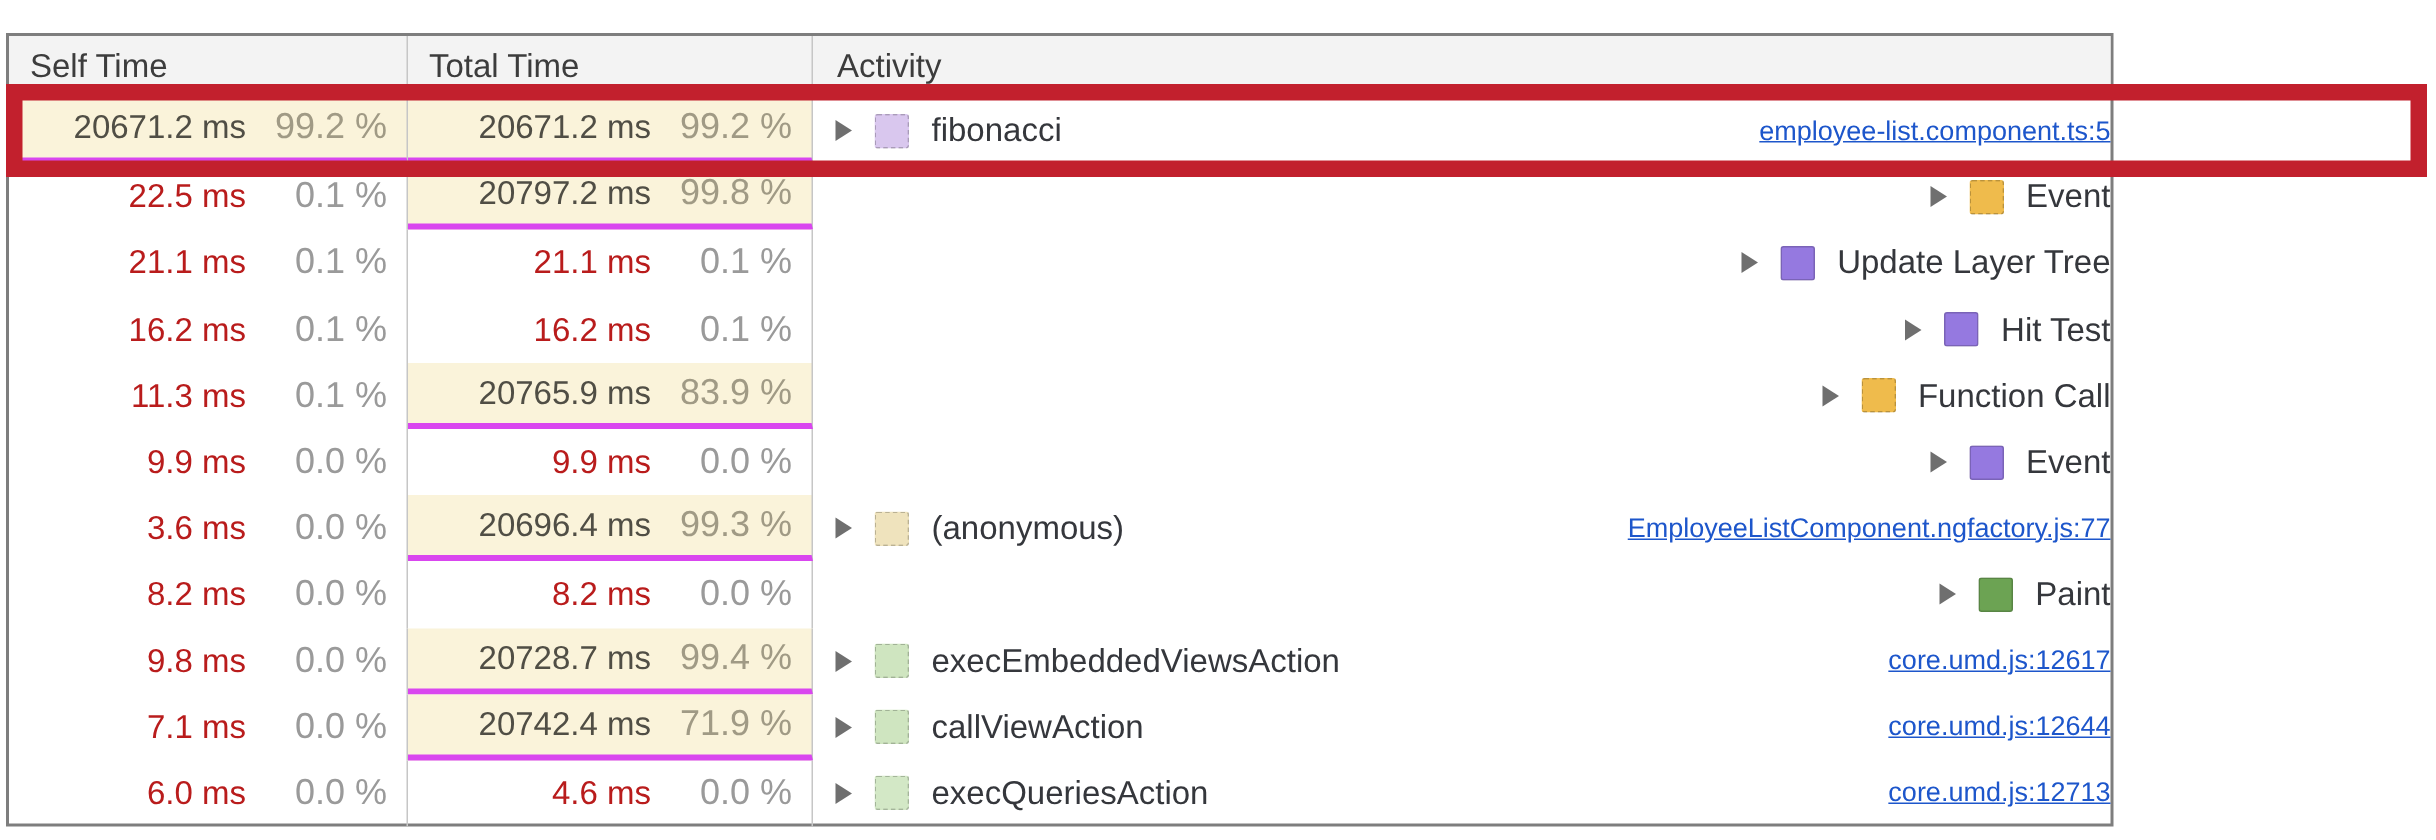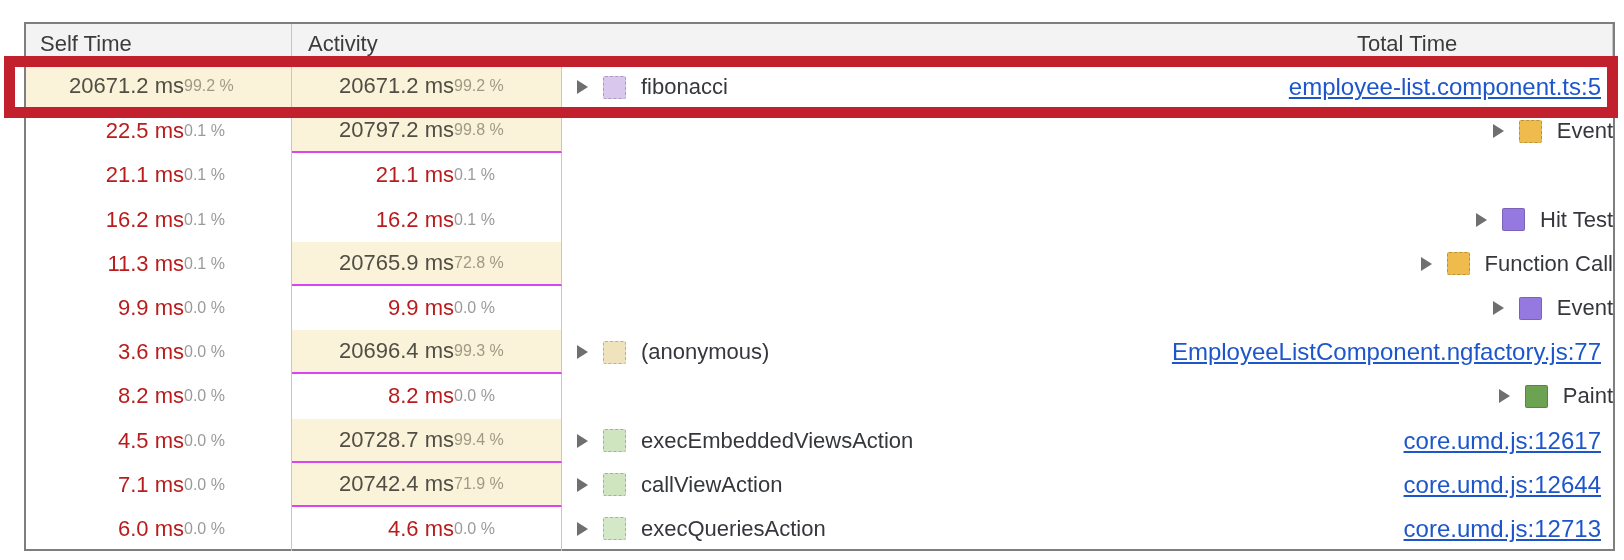--- a/index.html
+++ b/index.html
@@ -2,82 +2,82 @@
 <html><head>
 <meta charset="utf-8">
 <style>
   html,body{margin:0;padding:0;background:#fff;}
   body{
     width:1624px;height:560px;position:relative;overflow:hidden;
     font-family:"Liberation Sans","DejaVu Sans",sans-serif;
     -webkit-font-smoothing:antialiased;
   }
   .table{
-    position:absolute;left:24px;top:22px;width:1591px;height:529px;
+    position:absolute;left:4px;top:22px;width:1405px;height:529px;
     border:2px solid #7e7e7e;box-sizing:border-box;background:#fff;
   }
   .header-row{
     display:flex;height:41px;background:#f3f3f3;
     border-bottom:1px solid #ccc;box-sizing:border-box;
   }
   .header-cell{
     display:flex;align-items:center;font-size:22px;color:#3c3c3c;
     box-sizing:border-box;padding-left:14px;
   }
   .col-self{width:266px;border-right:1px solid #c6c6c6;}
   .col-total{width:270px;border-right:1px solid #c6c6c6;}
   .col-activity{flex:1;}
   .row{display:flex;height:44.2px;box-sizing:border-box;}
   .cell{display:flex;align-items:center;box-sizing:border-box;height:100%;justify-content:flex-end;}
   .num-cell{justify-content:flex-end;}
-  .num-cell.hl{background:#faf3da;border-bottom:2px solid #d946ef;}
+  .num-cell.hl{background:#faf3da;border-bottom:4px solid #d946ef;}
   .time{font-size:22px;color:#b91c1c;white-space:pre;}
   .hl .time{color:#504e45;}
   .pct{
-    font-size:16px;color:#9a9a9a;display:inline-block;width:94px;
-    text-align:left;padding-right:13px;white-space:pre;
+    font-size:24px;color:#9a9a9a;display:inline-block;width:94px;
+    text-align:right;padding-right:13px;white-space:pre;
   }
   .hl .pct{color:#a09a85;}
   .activity-cell{padding-left:15px;}
   .tri{
     width:0;height:0;border-top:7px solid transparent;border-bottom:7px solid transparent;
     border-left:11px solid #6f6f6f;margin-right:15px;flex:0 0 auto;cursor:pointer;
   }
   .swatch{
     width:23px;height:23px;border-radius:2px;box-sizing:border-box;
     border:1px solid rgba(0,0,0,0.18);margin-right:15px;flex:0 0 auto;
   }
   .swatch.dotted{
     background-image:radial-gradient(circle,rgba(255,255,255,0.85) 1.3px,rgba(255,255,255,0) 1.5px);
     background-size:6px 6px;background-position:1px 1px;
     border:1px dashed rgba(0,0,0,0.22);
   }
   .act-label{font-size:22px;color:#35373c;white-space:pre;}
   .src-link{
-    margin-left:auto;padding-right:12px;font-size:24px;color:#1d56cb;
+    margin-left:auto;font-size:18px;color:#1d56cb;
     text-decoration:underline;cursor:pointer;white-space:pre;
   }
   .annotation{
     position:absolute;left:4px;top:56px;width:1614px;height:62px;
     border:11px solid #c2202d;box-sizing:border-box;pointer-events:none;z-index:10;
   }
 </style>
 </head>
 <body>
 
 <div class="table">
   <div class="header-row">
     <div class="header-cell col-self">
       <span>Self Time</span>
     </div>
+    <div class="header-cell col-total">
+      <span>Total Time</span>
+    </div>
     <div class="header-cell col-activity" style="padding-left:16px;">
       <span>Activity</span>
-    </div>
-    <div class="header-cell col-total">
-      <span>Total Time</span>
     </div>
   </div>
   <div id="rows">
       <div class="row">
         <div class="cell num-cell col-self hl">
           <span class="time">20671.2 ms</span>
           <span class="pct">99.2 %</span>
         </div>
         <div class="cell num-cell col-total hl">
           <span class="time">20671.2 ms</span>
@@ -107,20 +107,25 @@
       </div>
       <div class="row">
         <div class="cell num-cell col-self">
           <span class="time">21.1 ms</span>
           <span class="pct">0.1 %</span>
         </div>
         <div class="cell num-cell col-total">
           <span class="time">21.1 ms</span>
           <span class="pct">0.1 %</span>
         </div>
+        <div class="cell col-activity activity-cell">
+          <span class="tri"></span>
+          <span class="swatch" style="background: rgb(149, 121, 224);"></span>
+          <span class="act-label">Update Layer Tree</span>
+        </div>
       </div>
       <div class="row">
         <div class="cell num-cell col-self">
           <span class="time">16.2 ms</span>
           <span class="pct">0.1 %</span>
         </div>
         <div class="cell num-cell col-total">
           <span class="time">16.2 ms</span>
           <span class="pct">0.1 %</span>
         </div>
@@ -130,21 +135,21 @@
           <span class="act-label">Hit Test</span>
         </div>
       </div>
       <div class="row">
         <div class="cell num-cell col-self">
           <span class="time">11.3 ms</span>
           <span class="pct">0.1 %</span>
         </div>
         <div class="cell num-cell col-total hl">
           <span class="time">20765.9 ms</span>
-          <span class="pct">72.8 %</span>
+          <span class="pct">83.9 %</span>
         </div>
         <div class="cell col-activity activity-cell">
           <span class="tri"></span>
           <span class="swatch dotted" style="background: rgb(239, 187, 76);"></span>
           <span class="act-label">Function Call</span>
         </div>
       </div>
       <div class="row">
         <div class="cell num-cell col-self">
           <span class="time">9.9 ms</span>
@@ -186,21 +191,21 @@
           <span class="pct">0.0 %</span>
         </div>
         <div class="cell col-activity activity-cell">
           <span class="tri"></span>
           <span class="swatch" style="background: rgb(108, 163, 83);"></span>
           <span class="act-label">Paint</span>
         </div>
       </div>
       <div class="row">
         <div class="cell num-cell col-self">
-          <span class="time">4.5 ms</span>
+          <span class="time">9.8 ms</span>
           <span class="pct">0.0 %</span>
         </div>
         <div class="cell num-cell col-total hl">
           <span class="time">20728.7 ms</span>
           <span class="pct">99.4 %</span>
         </div>
         <div class="cell col-activity activity-cell">
           <span class="tri"></span>
           <span class="swatch dotted" style="background: rgb(207, 229, 192);"></span>
           <span class="act-label">execEmbeddedViewsAction</span>

